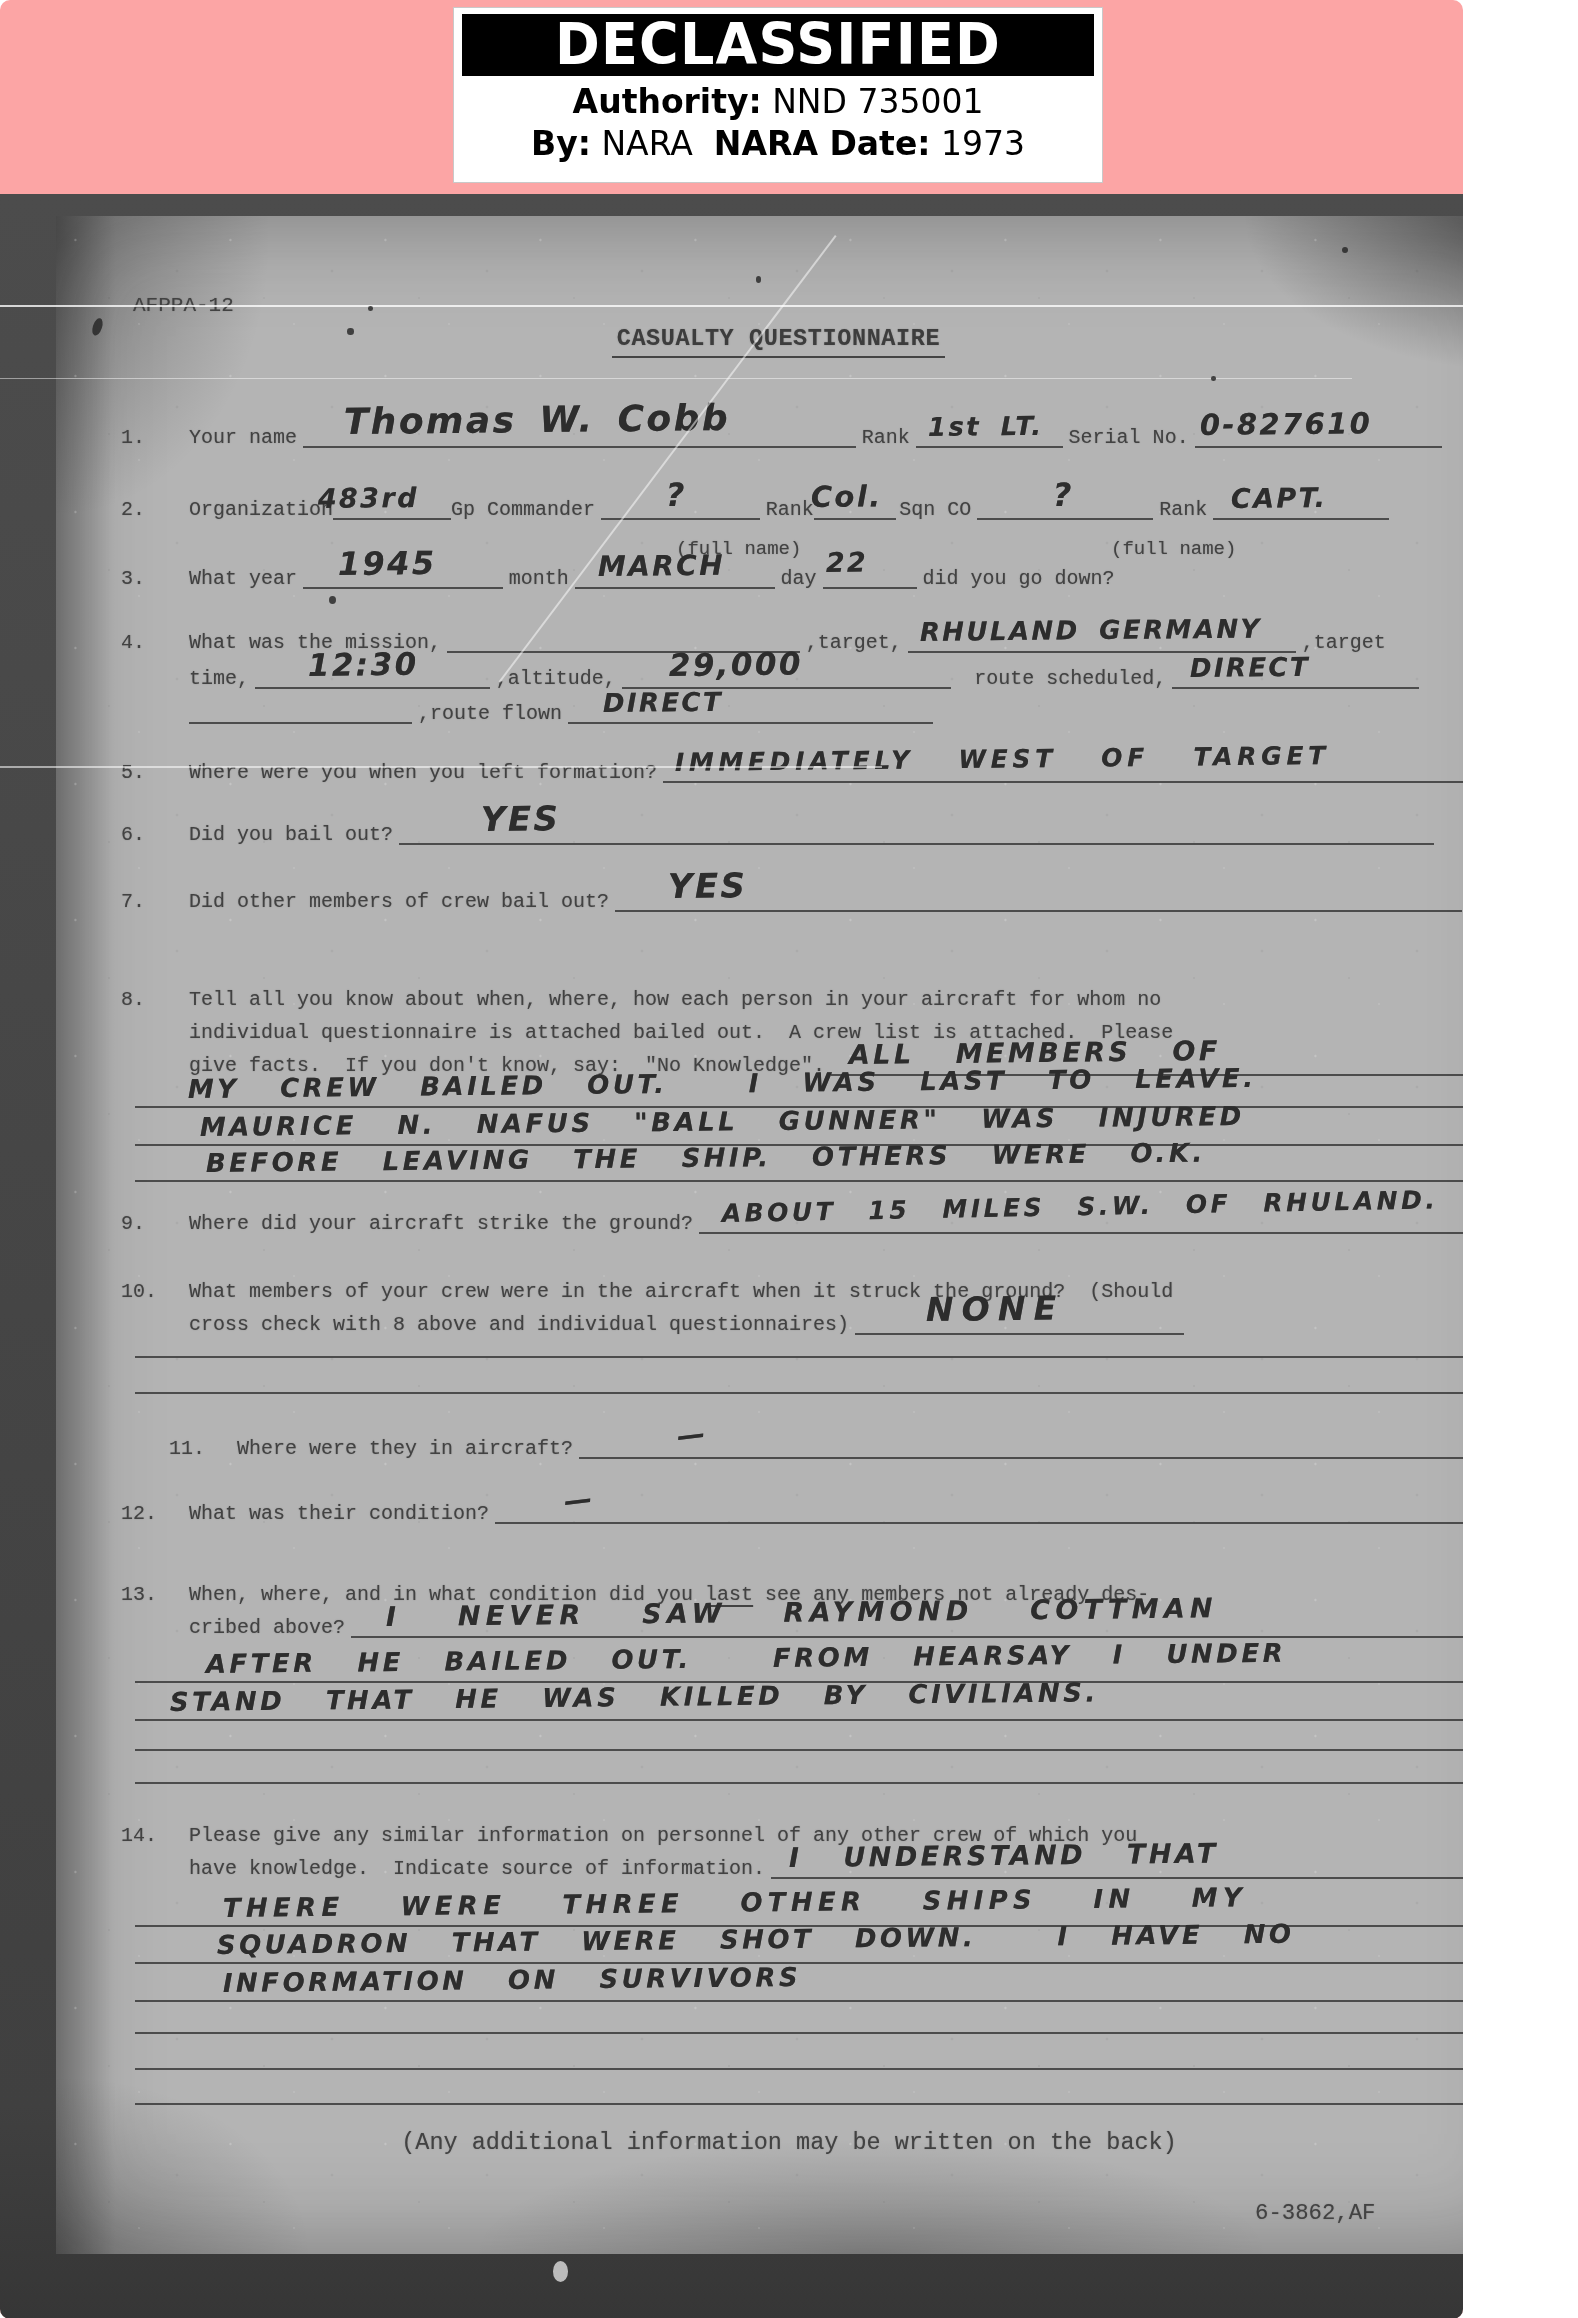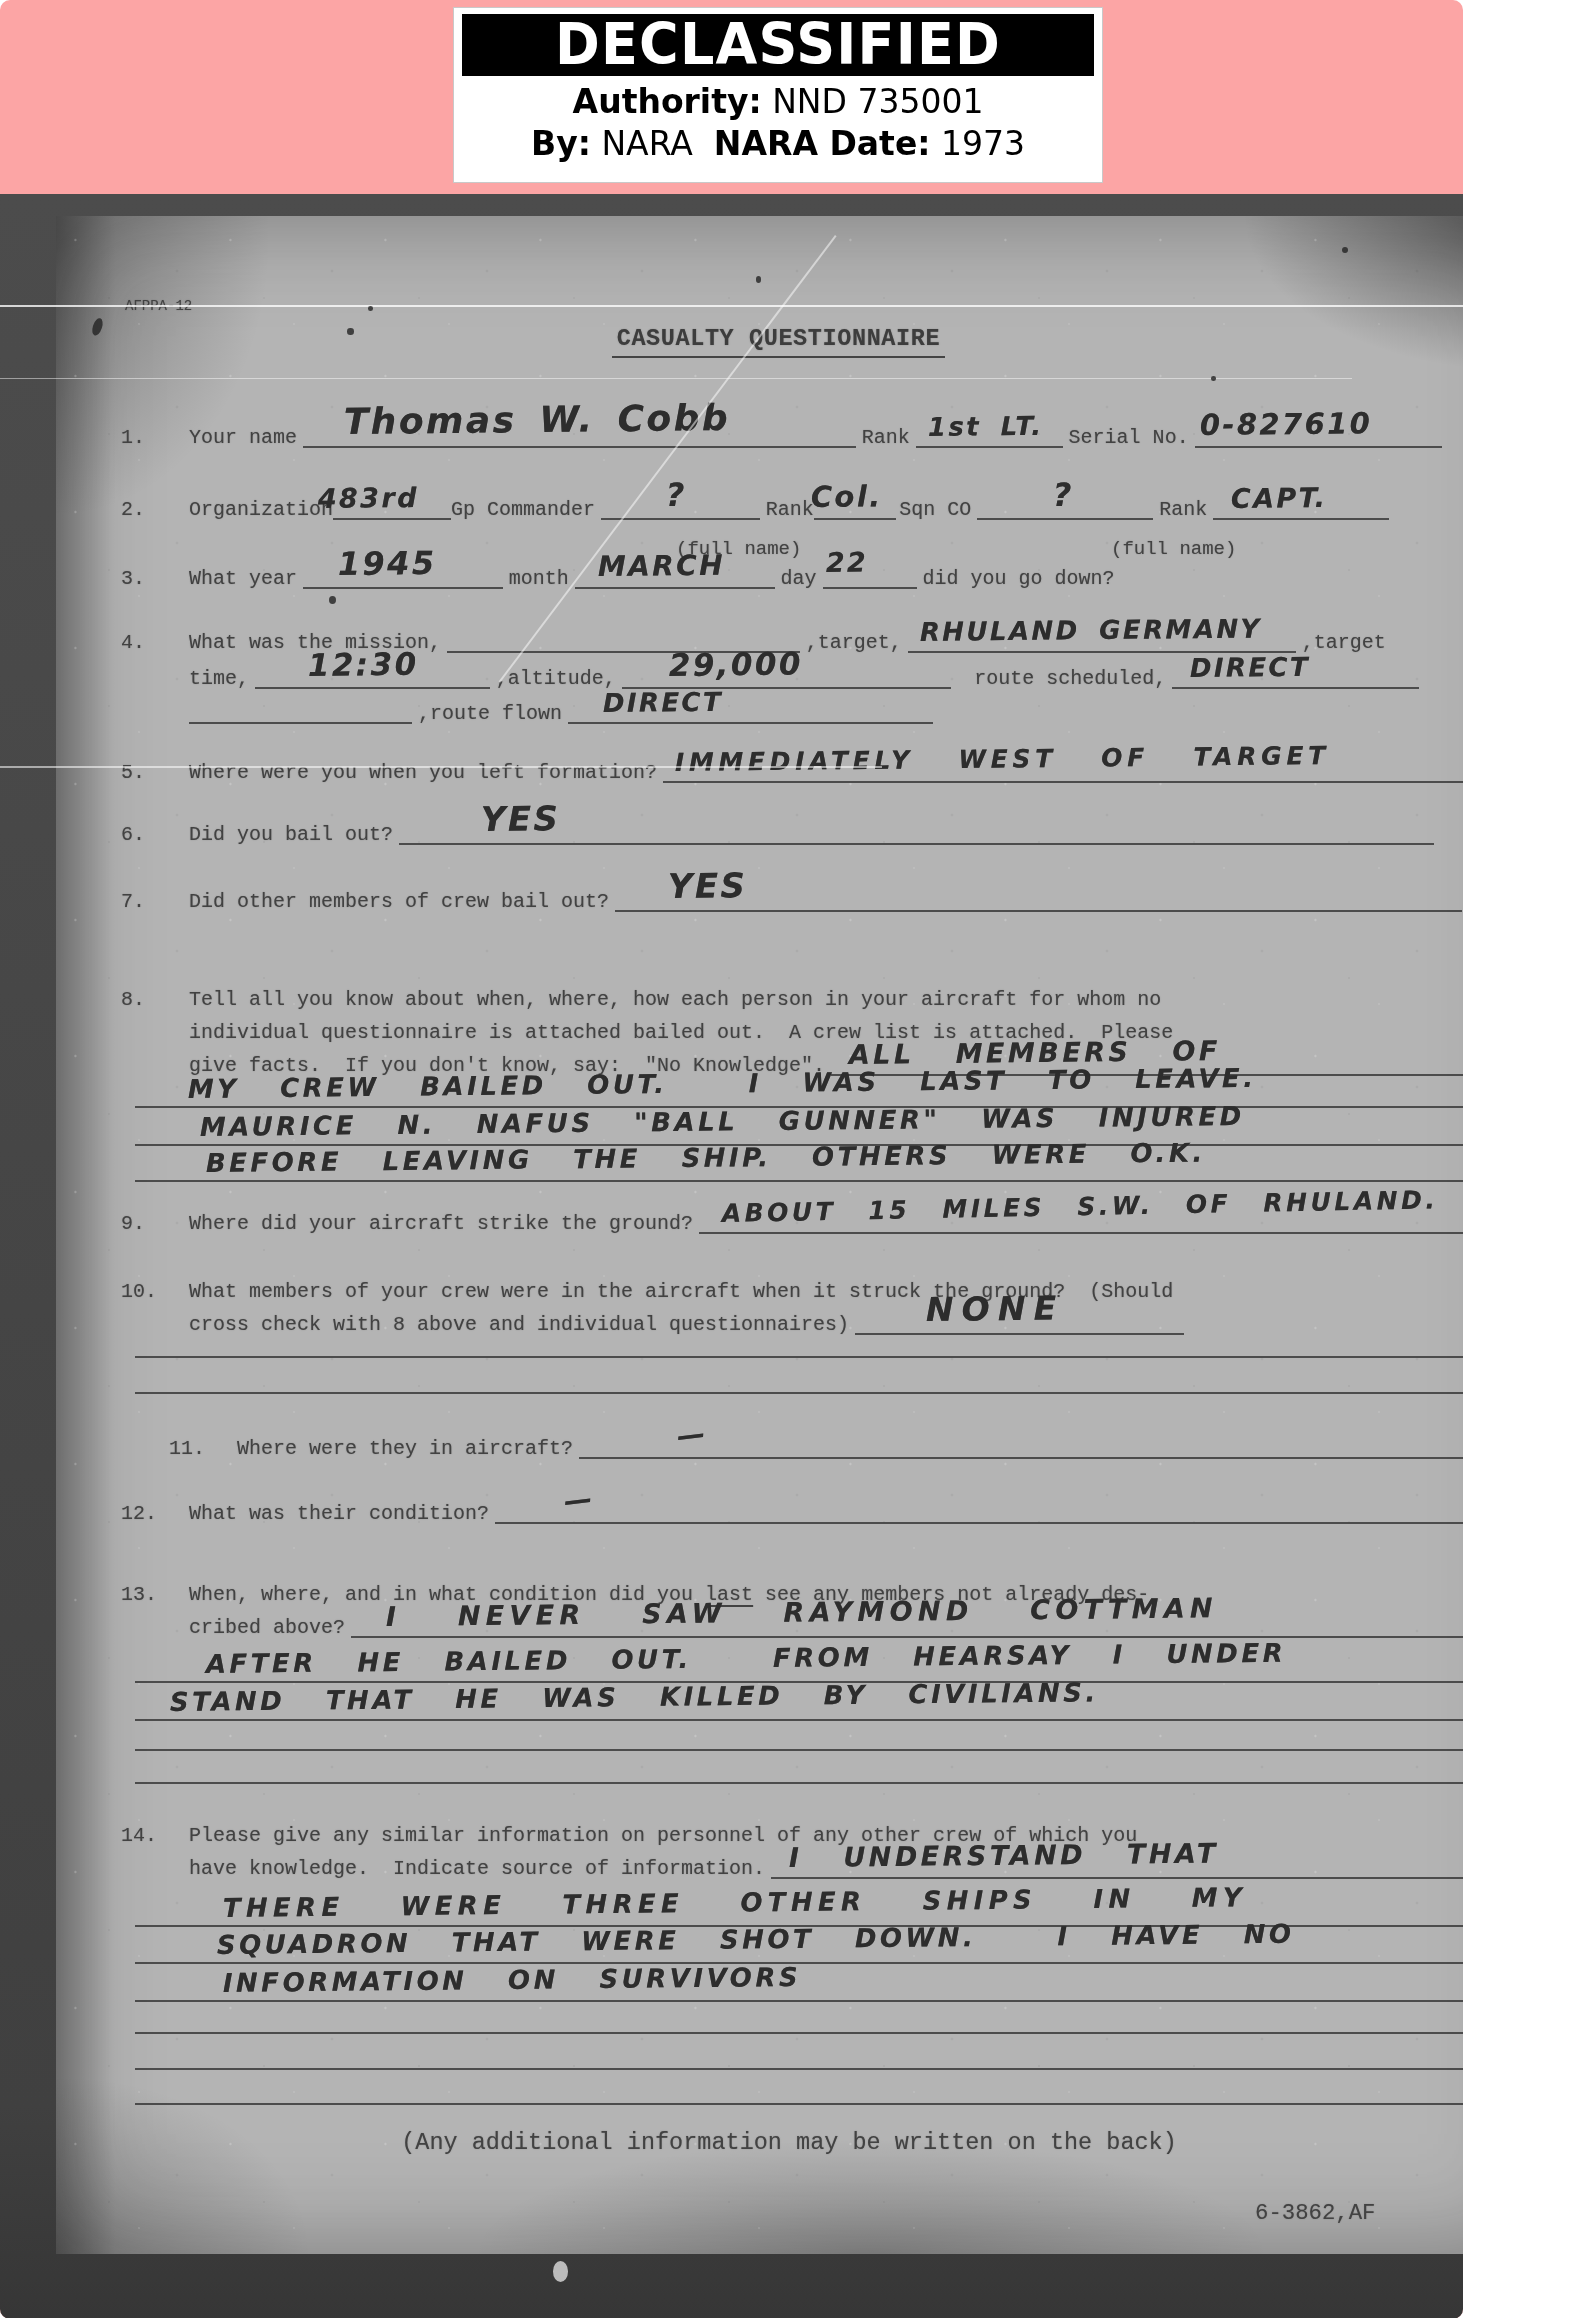--- a/index.html
+++ b/index.html
@@ -78,21 +78,21 @@
       <span>DECLASSIFIED</span>
     </div>
     <div class="stamp-line"><span class="b">Authority:</span><span> </span><span>NND 735001</span></div>
     <div class="stamp-line"><span class="b">By:</span><span> </span><span>NARA</span><span>  </span><span class="b">NARA Date:</span><span> </span><span>1973</span></div>
   </div>
 
   <div class="scan"></div>
   <div class="paper"></div>
   <div class="grain"></div>
 
-  <div class="t" style="position:absolute;left:125px;top:293px;font-size:14px;">AFPPA-12</div>
+  <div class="t" style="position:absolute;left:133px;top:293px;font-size:21px;">AFPPA-12</div>
   <div class="title">CASUALTY QUESTIONNAIRE</div>
 
   <div class="row" style="left:121px;top:425px;">
     <span class="t qnum">1.</span>
     <span class="t">Your name</span>
     <span class="blank" style="width:553px;">
         <span class="hw" style="font-size:36px;left:41px;">Thomas W. Cobb</span>
       </span>
     <span class="t">Rank</span>
     <span class="blank" style="width:147px;">

